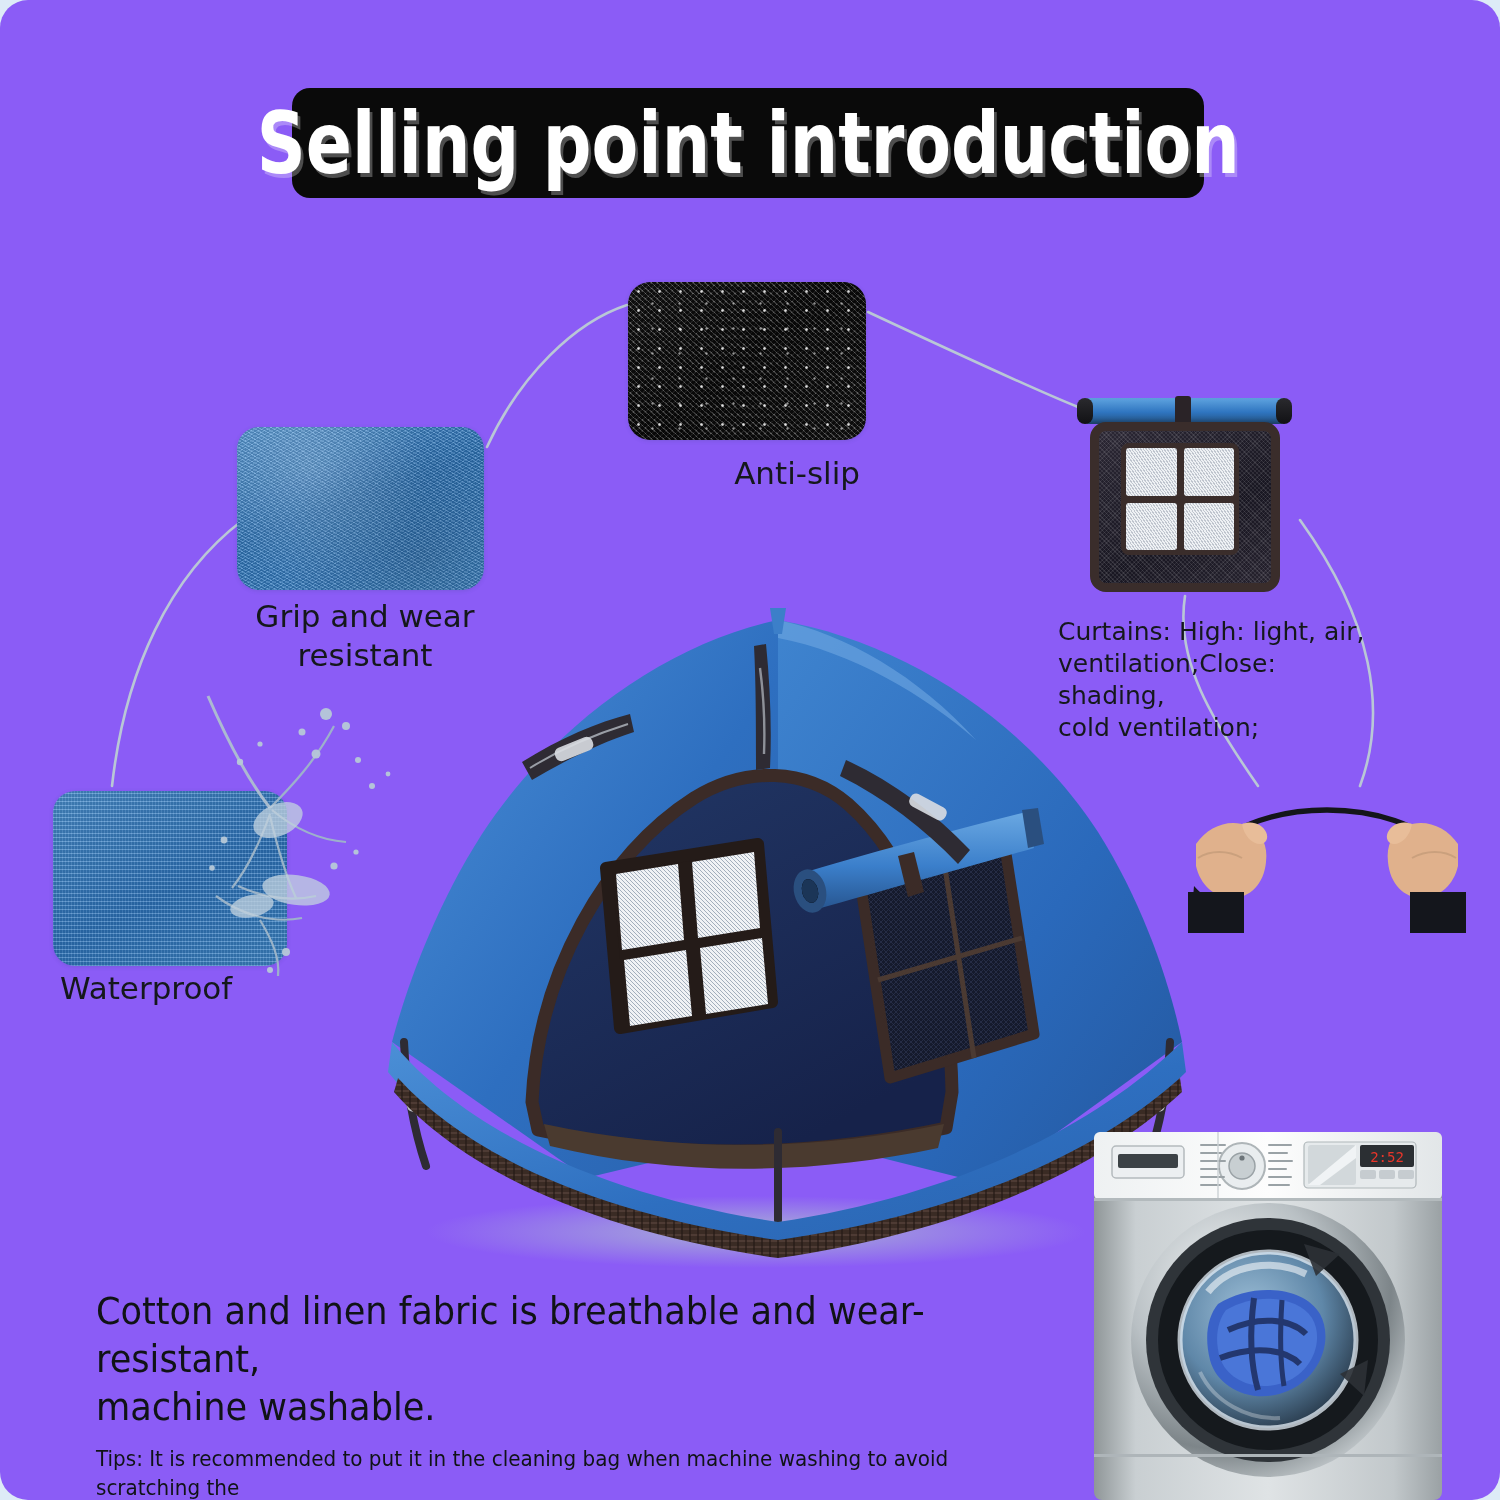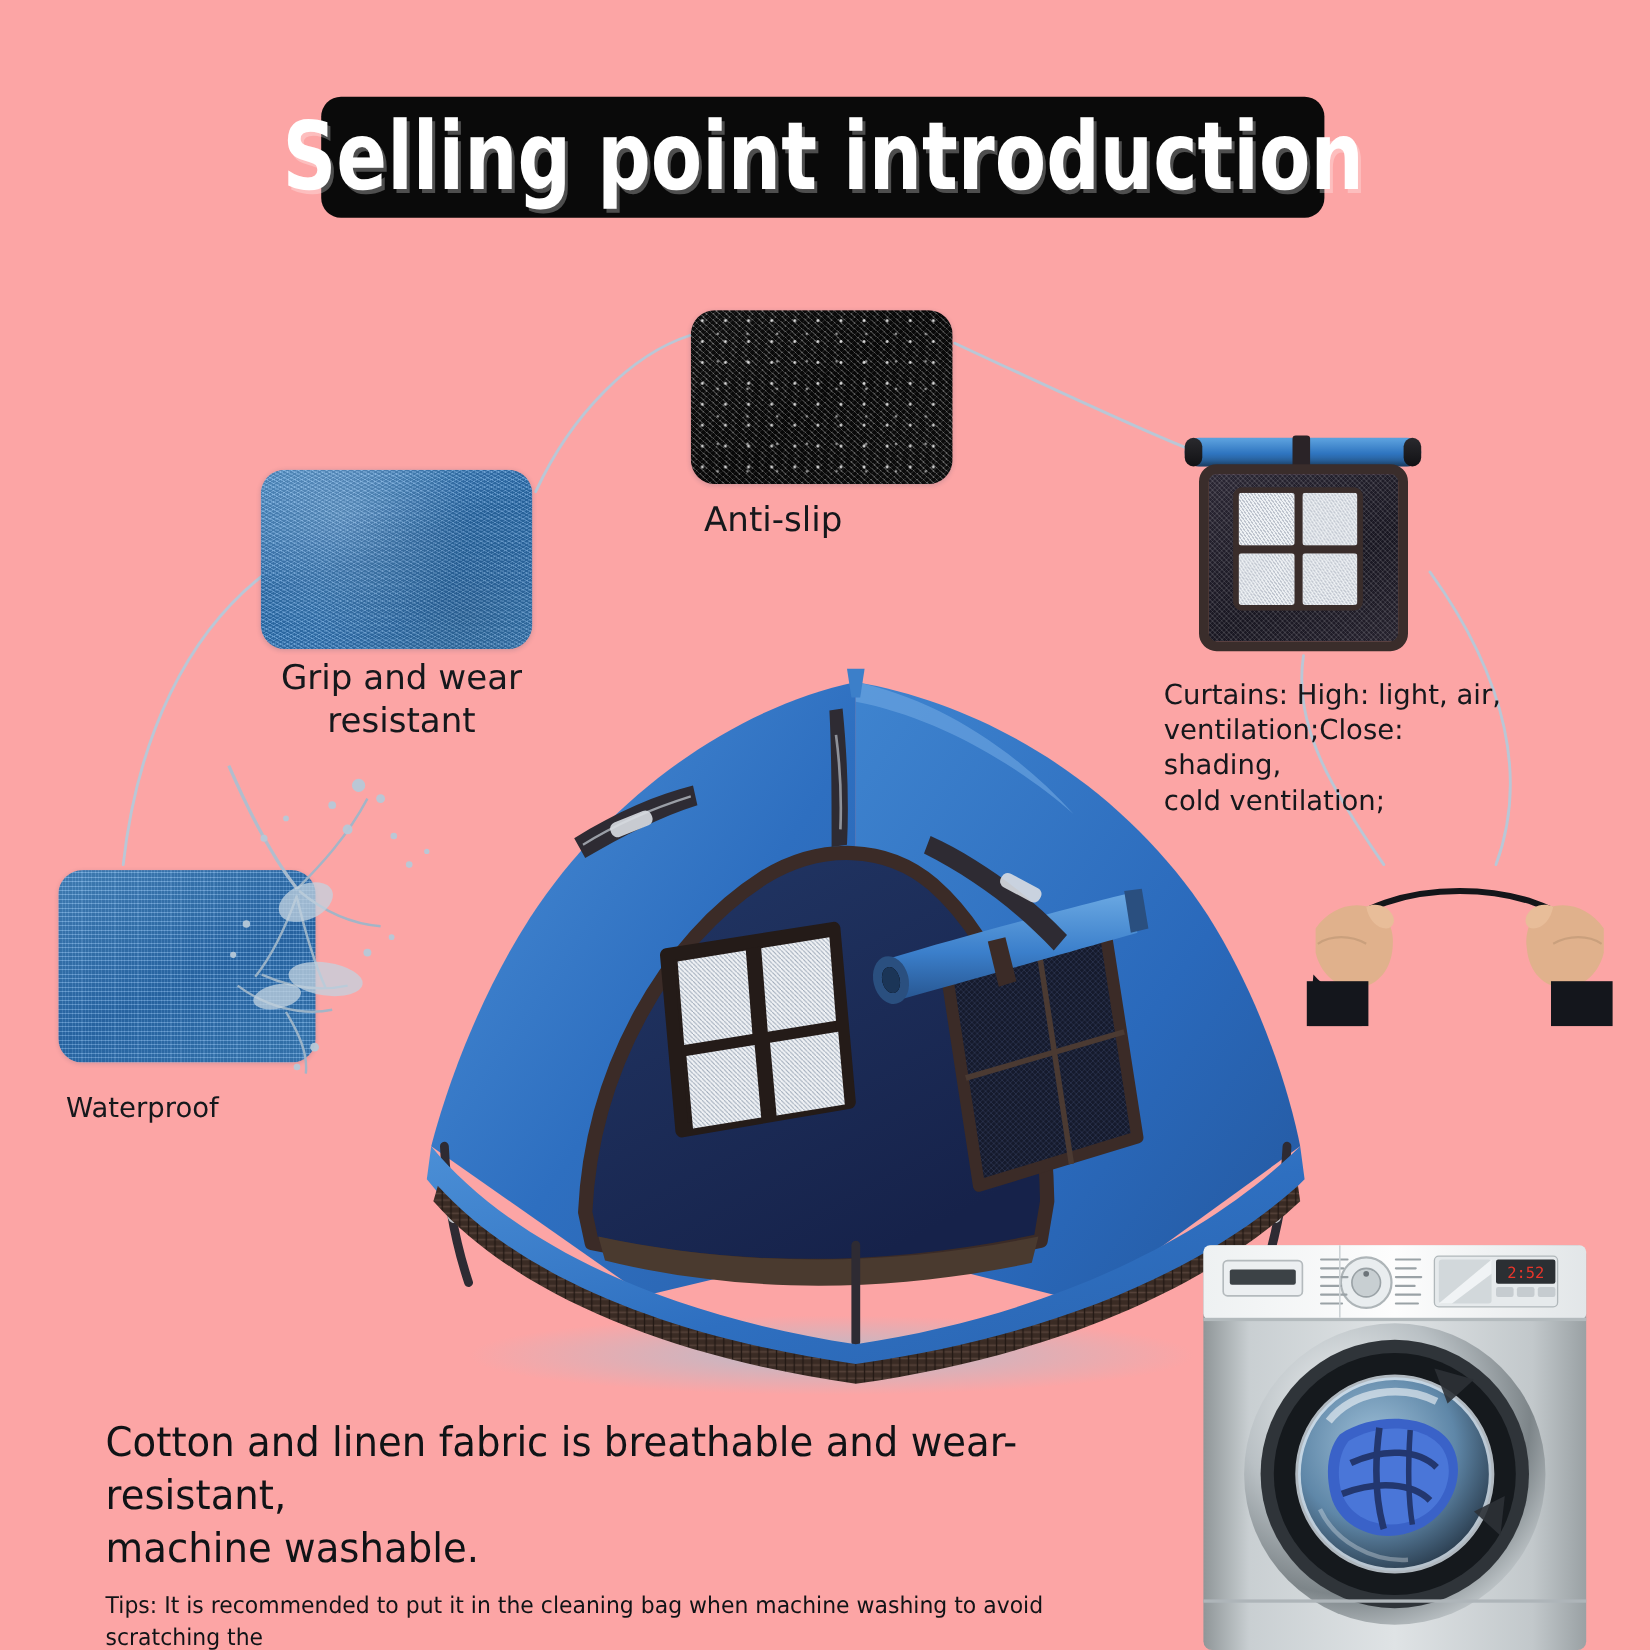--- a/index.html
+++ b/index.html
@@ -12,21 +12,22 @@
     background: #ddebf7;
     font-family: "Liberation Sans", sans-serif;
     overflow: hidden;
     position: relative;
   }
   #stage {
     position: absolute;
     left: 0; top: 0;
     width: 1500px;
     height: 1500px;
-    background: #fca5a5;
+    background: #8b5cf6;
+    border-radius: 28px;
   }
 
   
   .banner {
     position: absolute;
     left: 292px;
     top: 88px;
     width: 912px;
     height: 110px;
     background: #0a0a0a;
@@ -197,35 +198,35 @@
   
   .label {
     position: absolute;
     color: #15181c;
     font-family: "DejaVu Sans", sans-serif;
     line-height: 1.2;
   }
   .label-antislip {
     left: 640px; top: 455px;
     width: 220px;
-    text-align: left;
+    text-align: right;
     font-size: 31px;
   }
   .label-grip {
     left: 220px; top: 597px;
     width: 290px;
     text-align: center;
     font-size: 31px;
     line-height: 1.26;
   }
   .label-waterproof {
-    left: 60px; top: 992px;
+    left: 60px; top: 970px;
     width: 260px;
     text-align: left;
-    font-size: 25px;
+    font-size: 31px;
   }
   .label-curtains {
     left: 1058px; top: 616px;
     width: 330px;
     font-size: 25px;
     line-height: 1.28;
   }
   .label-tough {
     left: 1216px; top: 942px;
     width: 260px;

